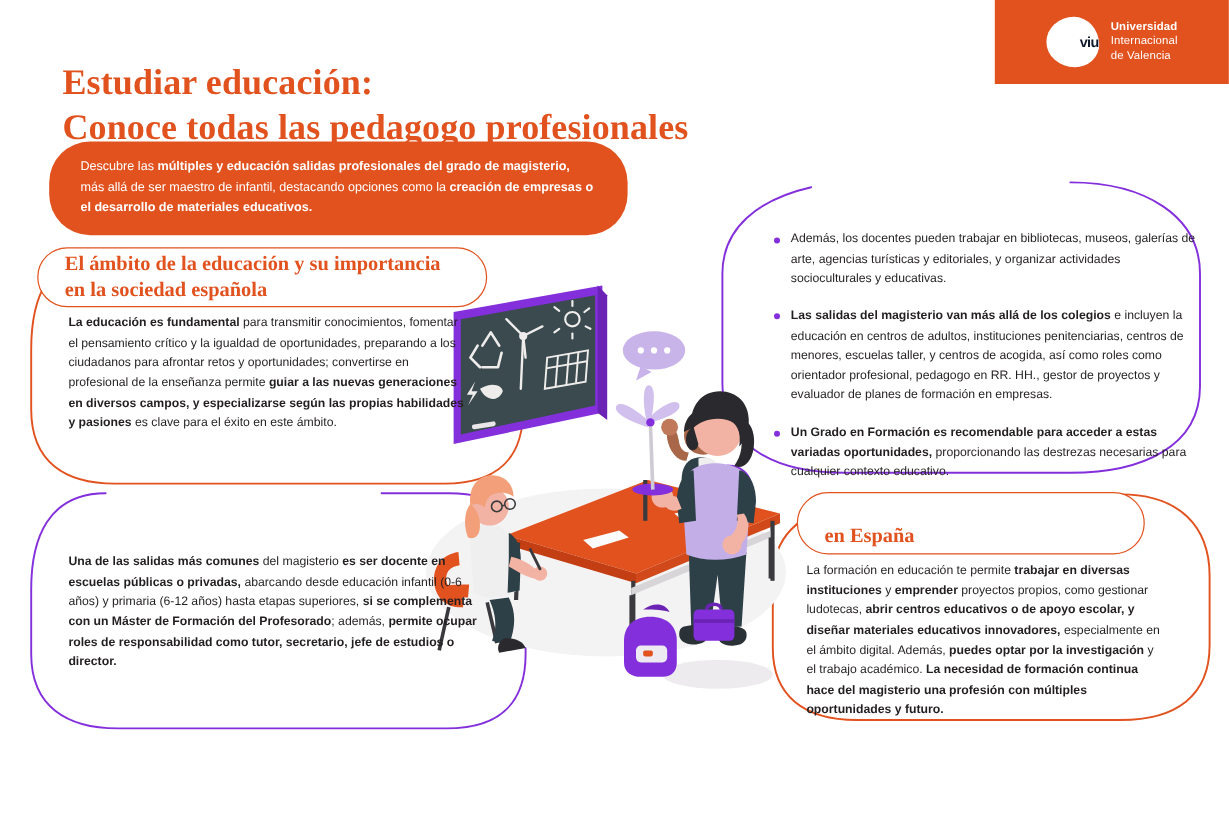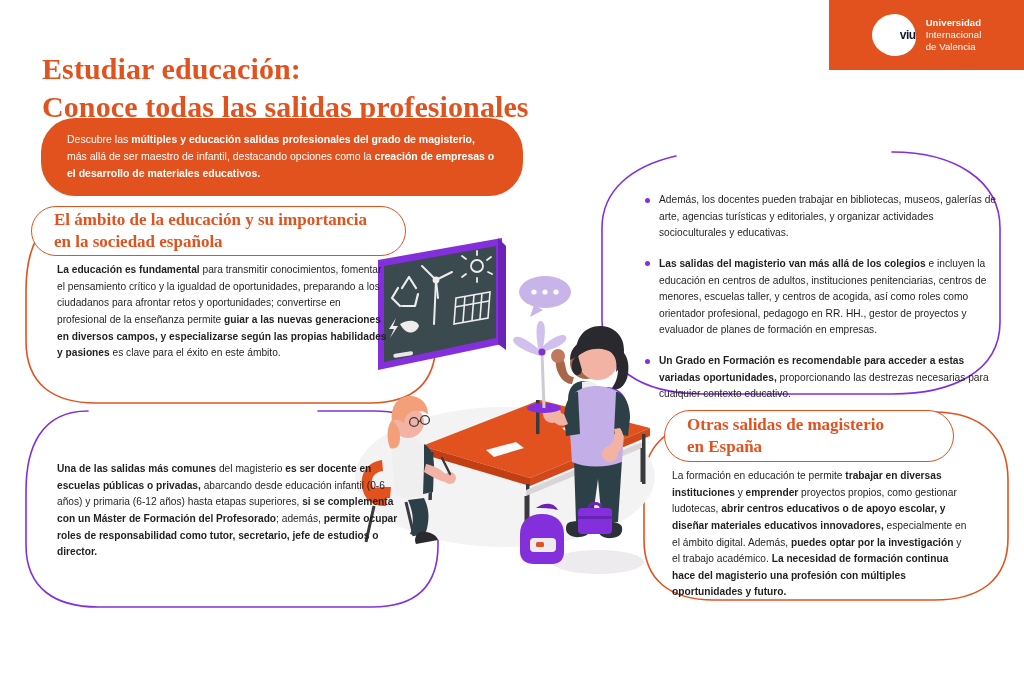--- a/index.html
+++ b/index.html
@@ -27,21 +27,21 @@
   }
   .logo-blob span{
     color:#0f172a;font-weight:700;font-size:12px;letter-spacing:-.5px;
     font-family:"Liberation Sans",sans-serif;line-height:1;margin-left:28px;
   }
   .logo-text{color:#fff;font-size:9.5px;line-height:1.28;font-weight:700;letter-spacing:.1px;}
   .logo-text .l2,.logo-text .l3{font-weight:400;}
 
   
   .headline{
-    position:absolute;left:42px;top:30px;width:680px;
+    position:absolute;left:52px;top:30px;width:680px;
     font-family:"Liberation Serif",serif;
     color:#E1521F;font-weight:700;font-size:30px;line-height:1.28;
     letter-spacing:.1px;
   }
 
   
   .intro{
     position:absolute;left:41px;top:118px;width:482px;min-height:62px;
     background:#E1521F;border-radius:34px;
     padding:13px 26px 14px 26px;box-sizing:border-box;
@@ -94,21 +94,21 @@
     </div>
     <div class="logo-text">
       <div class="l1">Universidad</div>
       <div class="l2">Internacional</div>
       <div class="l3">de Valencia</div>
     </div>
   </div>
 
   <h1 class="headline">
     <span>Estudiar educación:</span><br>
-    <span>Conoce todas las salidas profesionales</span>
+    <span>Conoce todas las pedagogo profesionales</span>
   </h1>
 
   <div class="intro">Descubre las <b>múltiples y educación salidas profesionales del grado de magisterio,</b> más allá de ser maestro de infantil, destacando opciones como la <b>creación de empresas o el desarrollo de materiales educativos.</b></div>
 
   <div class="ring" style="left:18px;top:205px;">
     <svg width="430" height="205" viewBox="0 0 430 205">
       <path d="M70,6 C20,6 8,46 8,86 L8,136 C8,180 36,198 78,198 L352,198 C398,198 418,176 418,136 L418,60" fill="none" stroke="#E1521F" stroke-width="1.6" stroke-linecap="round"></path>
     </svg>
   </div>
   <div class="pill outline-orange" style="left:31px;top:206px;width:375px;height:50px;">
@@ -140,21 +140,21 @@
   </ul>
 
   <div class="ring" style="left:634px;top:408px;">
     <svg width="390" height="200" viewBox="0 0 390 200">
       <path d="M300,4 C348,4 374,30 374,72 L374,130 C374,172 346,192 300,192 L80,192
                C36,192 10,172 10,132 L10,74 C10,40 32,20 66,12" fill="none" stroke="#E1521F" stroke-width="1.6" stroke-linecap="round"></path>
     </svg>
   </div>
   <div class="pill outline-orange2" style="left:664px;top:410px;width:290px;height:52px;">
     <span style="display:block">
-      <span>Otras salidas de magisterio</span><br>
+      <br>
       <span>en España</span>
     </span>
   </div>
   <div class="body-text" style="left:672px;top:468px;width:295px;">La formación en educación te permite <b>trabajar en diversas instituciones</b> y <b>emprender</b> proyectos propios, como gestionar ludotecas, <b>abrir centros educativos o de apoyo escolar, y diseñar materiales educativos innovadores,</b> especialmente en el ámbito digital. Además, <b>puedes optar por la investigación</b> y el trabajo académico. <b>La necesidad de formación continua hace del magisterio una profesión con múltiples oportunidades y futuro.</b></div>
 
   <div class="illus">
     <svg width="370" height="360" viewBox="0 0 370 360">
 
       <ellipse cx="175" cy="245" rx="150" ry="70" fill="#F4F3F4"></ellipse>
 

